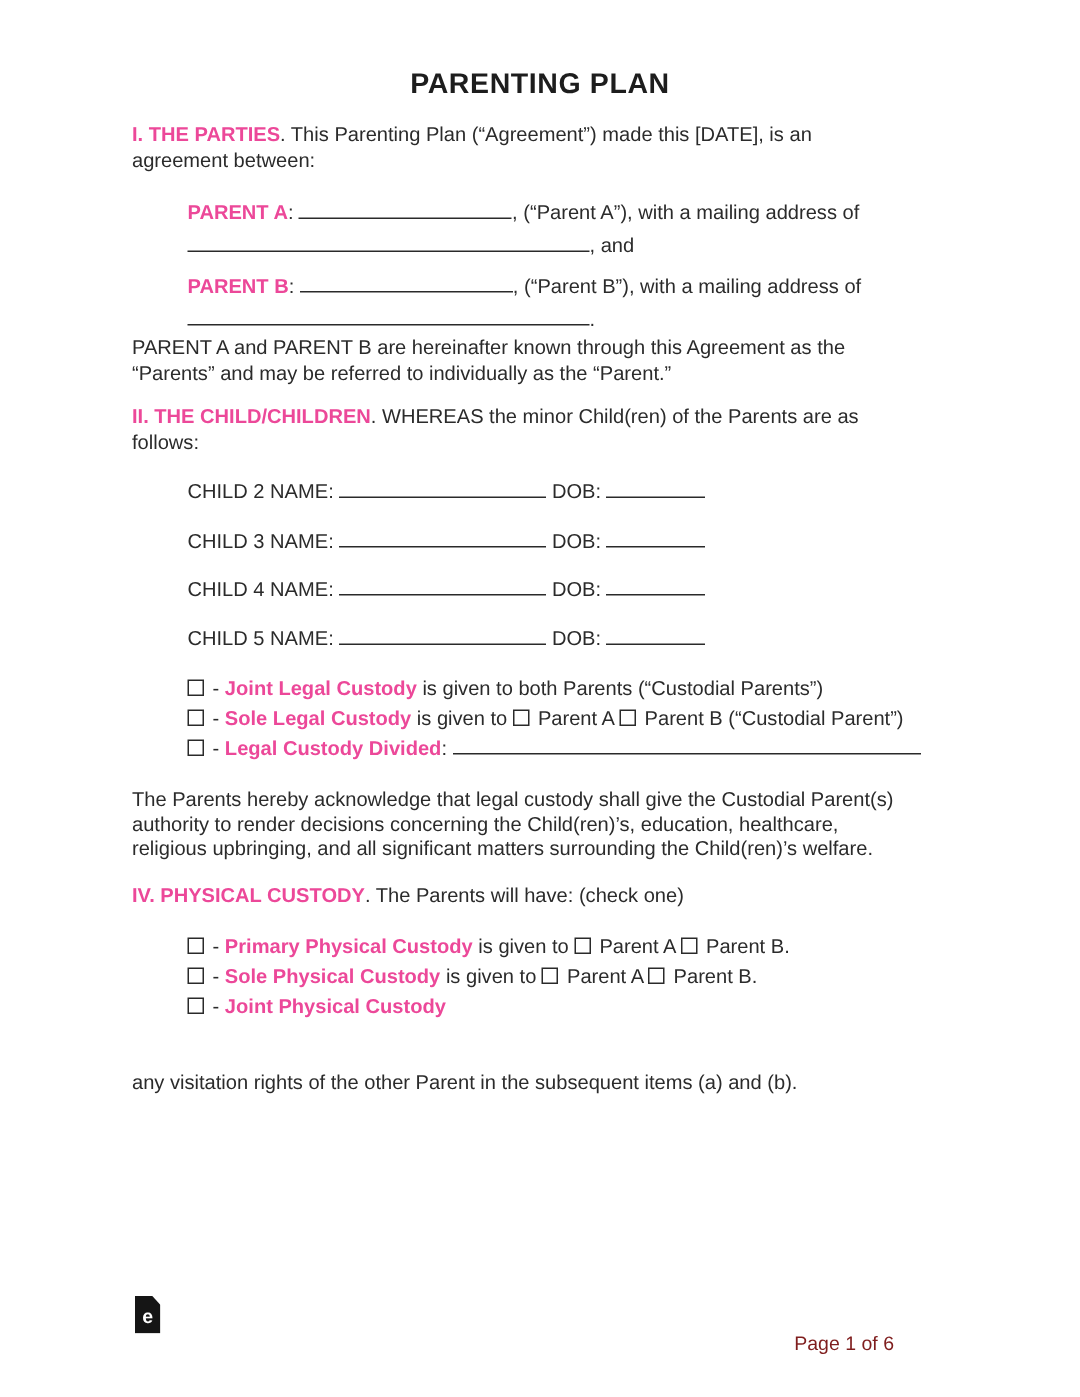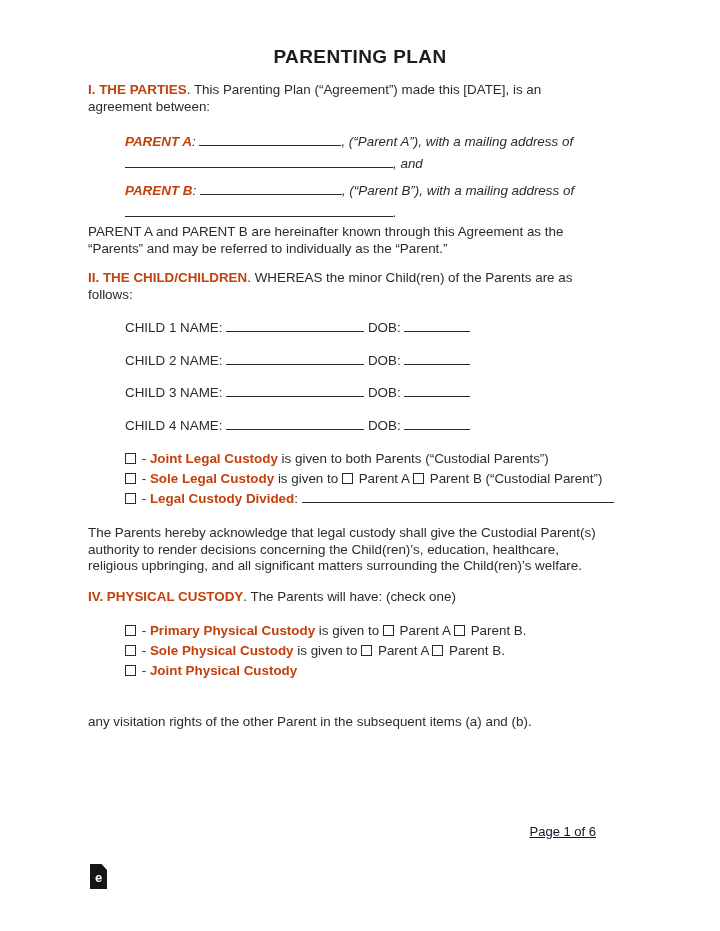--- a/index.html
+++ b/index.html
@@ -12,66 +12,66 @@
     text-align:center; font-size:19px; font-weight:bold; letter-spacing:0.4px;
     color:#1d1d1d;
   }
   .doc {
     position:absolute; left:88px; top:82px; width:556px;
     font-size:13.4px; line-height:16.5px;
   }
   .p { margin:0 0 13px 0; }
   .heading-block { margin-bottom:16px; }
   .indent { margin-left:37px; }
-  .parentline { line-height:22px; margin-bottom:5px;font-style:italic; }
+  .parentline { line-height:22px; margin-bottom:5px; }
   .parentline.last { margin-bottom:0; }
   .childrow { margin-bottom:15px; }
   .options { line-height:20px; margin-bottom:16px; }
   .para3 { margin-bottom:14px; }
-  b { color:#c2410c; }
+  b { color:#ec4899; }
   .cb {
     display:inline-block; width:9px; height:9px;
     border:1.3px solid #2a2a2a; margin-right:2px; vertical-align:-0.5px;
     background:#ffffff;
   }
   .blank {
     display:inline-block; height:12px;
     border-bottom:1.3px solid #2a2a2a;
   }
   .logo {
     position:absolute; left:90px; top:864px; width:17px; height:25px;
     background:#151515;
     clip-path:polygon(0 0, 68% 0, 100% 24%, 100% 100%, 0 100%);
   }
   .logo-letter {
     display:block; width:17px; height:25px; line-height:27px;
     text-align:center; color:#ffffff; font-size:13px; font-weight:bold;
   }
   .pagenum {
-    position:absolute; right:64px; top:824px;
-    font-size:13px; color:#0f172a;text-decoration:underline;
+    position:absolute; right:64px; top:888px;
+    font-size:13px; color:#7f1d1d;
   }
 </style>
 </head>
 <body>
 
 <div class="page">
   <h1 class="title">PARENTING PLAN</h1>
 
   <div class="doc">
     <div class="p heading-block"><b>I. THE PARTIES</b><span>. This Parenting Plan (“Agreement”) made this [DATE], is an</span><br><span>agreement between:</span></div>
     <div class="p indent parentline"><b>PARENT A</b><span>: </span><span class="blank" style="width: 142px;"></span><span>, (“Parent A”), with a mailing address of</span><br><span class="blank" style="width: 268px;"></span><span>, and</span></div>
     <div class="p indent parentline last"><b>PARENT B</b><span>: </span><span class="blank" style="width: 142px;"></span><span>, (“Parent B”), with a mailing address of</span><br><span class="blank" style="width: 268px;"></span><span>.</span></div>
     <div class="p"><span>PARENT A and PARENT B are hereinafter known through this Agreement as the</span><br><span>“Parents” and may be referred to individually as the “Parent.”</span></div>
 
     <div class="p heading-block"><b>II. THE CHILD/CHILDREN</b><span>. WHEREAS the minor Child(ren) of the Parents are as</span><br><span>follows:</span></div>
-    <div class="p indent childrow"><span>CHILD 1 NAME: </span><span class="blank" style="width: 138px;"></span><span> DOB: </span><span class="blank" style="width: 66px;"></span></div>
     <div class="p indent childrow"><span>CHILD 2 NAME: </span><span class="blank" style="width: 138px;"></span><span> DOB: </span><span class="blank" style="width: 66px;"></span></div>
     <div class="p indent childrow"><span>CHILD 3 NAME: </span><span class="blank" style="width: 138px;"></span><span> DOB: </span><span class="blank" style="width: 66px;"></span></div>
     <div class="p indent childrow"><span>CHILD 4 NAME: </span><span class="blank" style="width: 138px;"></span><span> DOB: </span><span class="blank" style="width: 66px;"></span></div>
+    <div class="p indent childrow"><span>CHILD 5 NAME: </span><span class="blank" style="width: 138px;"></span><span> DOB: </span><span class="blank" style="width: 66px;"></span></div>
 
     <div class="p indent options"><span class="cb"></span><span> - </span><b>Joint Legal Custody</b><span> is given to both Parents (“Custodial Parents”)</span><br><span class="cb"></span><span> - </span><b>Sole Legal Custody</b><span> is given to </span><span class="cb"></span><span> Parent A </span><span class="cb"></span><span> Parent B (“Custodial Parent”)</span><br><span class="cb"></span><span> - </span><b>Legal Custody Divided</b><span>: </span><span class="blank" style="width: 312px;"></span></div>
     <div class="p para3"><span>The Parents hereby acknowledge that legal custody shall give the Custodial Parent(s)</span><br><span>authority to render decisions concerning the Child(ren)’s, education, healthcare,</span><br><span>religious upbringing, and all significant matters surrounding the Child(ren)’s welfare.</span></div>
 
     <div class="p heading-block"><b>IV. PHYSICAL CUSTODY</b><span>. The Parents will have: (check one)</span></div>
     <div class="p indent options"><span class="cb"></span><span> - </span><b>Primary Physical Custody</b><span> is given to </span><span class="cb"></span><span> Parent A </span><span class="cb"></span><span> Parent B.</span><br><span class="cb"></span><span> - </span><b>Sole Physical Custody</b><span> is given to </span><span class="cb"></span><span> Parent A </span><span class="cb"></span><span> Parent B.</span><br><span class="cb"></span><span> - </span><b>Joint Physical Custody</b></div>
     <div class="p"><br><span>any visitation rights of the other Parent in the subsequent items (a) and (b).</span></div>
   </div>
 
   <div class="logo">

